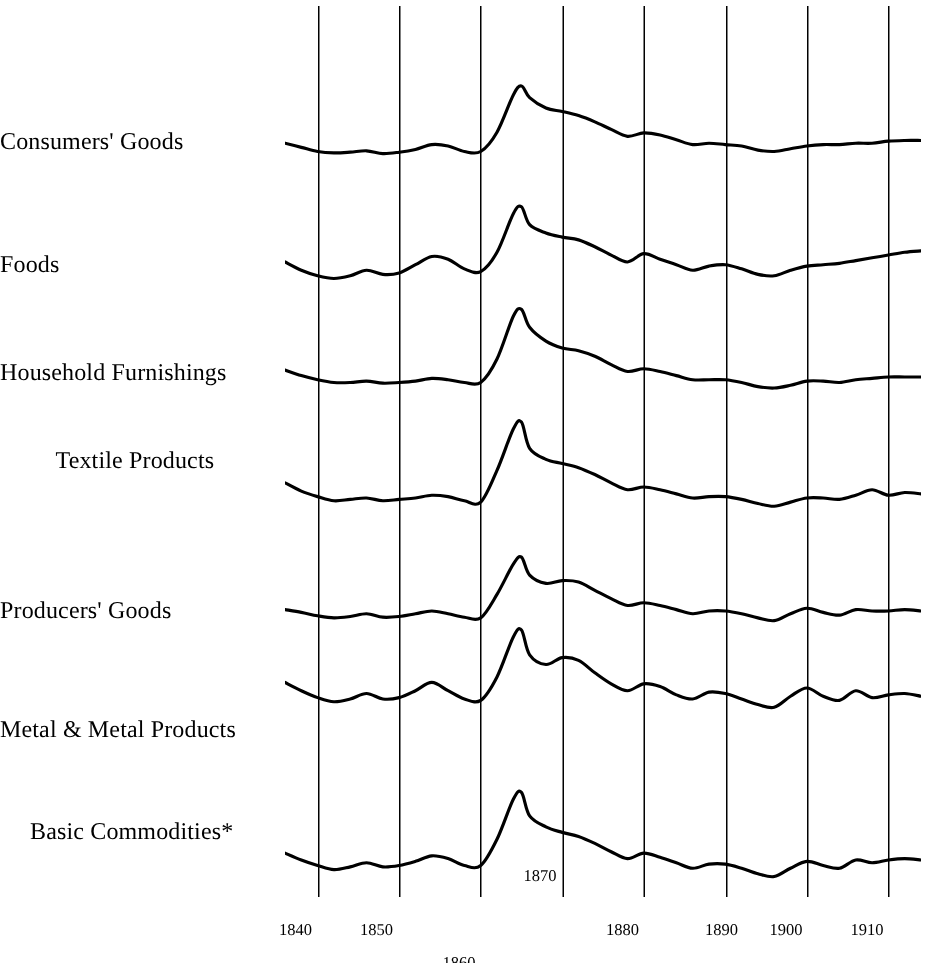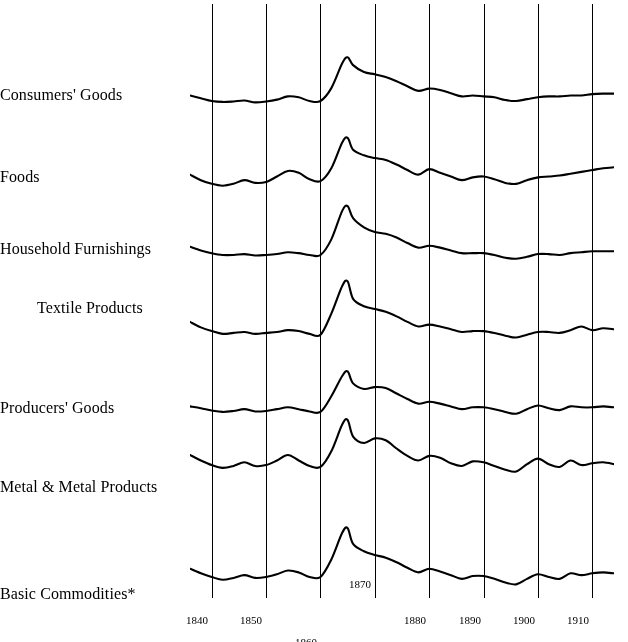--- a/index.html
+++ b/index.html
@@ -52,21 +52,21 @@
 <body>
 
 <div id="chart-root">
 
   <div class="series-label" style="left:0; top:86px; width:185px;">Consumers' Goods</div>
   <div class="series-label" style="left:0; top:168px; width:204px;">Foods</div>
   <div class="series-label" style="left:0; top:240px; width:155px;">Household Furnishings</div>
   <div class="series-label" style="left:0; top:299px; width:185px;margin-left:37px;">Textile Products</div>
   <div class="series-label" style="left:0; top:399px; width:179px;">Producers' Goods</div>
   <div class="series-label" style="left:0; top:450px; width:185px;margin-top:28px;">Metal &amp; Metal Products</div>
-  <div class="series-label" style="left:0; top:585px; width:185px;">Basic Commodities*</div>
+  <div class="series-label" style="left:0; top:546px; width:185px;padding-left:20px;">Basic Commodities*</div>
 
   <div id="plot-area">
     <svg id="plot-svg" width="424" height="594" viewBox="0 0 424 594">
       <g id="gridlines" stroke="#000000" stroke-width="1">
           <line x1="22.5" x2="22.5" y1="0" y2="594"></line>
           <line x1="76.5" x2="76.5" y1="0" y2="594"></line>
           <line x1="130.5" x2="130.5" y1="0" y2="594"></line>
           <line x1="185.5" x2="185.5" y1="0" y2="594"></line>
           <line x1="239.5" x2="239.5" y1="0" y2="594"></line>
           <line x1="294.5" x2="294.5" y1="0" y2="594"></line>
@@ -83,17 +83,17 @@
           <path d="M 0.00 564.72 C 1.81 565.49, 7.25 567.94, 10.87 569.32 C 14.50 570.70, 18.12 571.93, 21.74 573.00 C 25.37 574.07, 28.99 575.61, 32.62 575.76 C 36.24 575.91, 39.86 574.69, 43.49 573.92 C 47.11 573.15, 50.74 571.16, 54.36 571.16 C 57.98 571.16, 61.61 573.61, 65.23 573.92 C 68.85 574.23, 72.48 573.61, 76.10 573.00 C 79.73 572.39, 83.35 571.31, 86.97 570.24 C 90.60 569.17, 94.22 566.87, 97.85 566.56 C 101.47 566.25, 105.09 567.33, 108.72 568.40 C 112.34 569.47, 115.97 572.23, 119.59 573.00 C 123.21 573.77, 126.84 575.91, 130.46 573.00 C 134.09 570.09, 137.71 562.88, 141.33 555.52 C 144.96 548.16, 149.49 534.05, 152.21 528.84 C 154.92 523.63, 155.83 522.40, 157.64 524.24 C 159.45 526.08, 160.36 536.05, 163.08 539.88 C 165.79 543.71, 170.32 545.40, 173.95 547.24 C 177.57 549.08, 181.20 549.85, 184.82 550.92 C 188.44 551.99, 192.07 552.45, 195.69 553.68 C 199.32 554.91, 202.94 556.59, 206.56 558.28 C 210.19 559.97, 213.81 562.11, 217.44 563.80 C 221.06 565.49, 224.68 568.25, 228.31 568.40 C 231.93 568.55, 235.56 564.87, 239.18 564.72 C 242.80 564.57, 246.43 566.41, 250.05 567.48 C 253.68 568.55, 257.30 569.93, 260.92 571.16 C 264.55 572.39, 268.17 574.69, 271.79 574.84 C 275.42 574.99, 279.04 572.54, 282.67 572.08 C 286.29 571.62, 289.91 571.62, 293.54 572.08 C 297.16 572.54, 300.79 573.77, 304.41 574.84 C 308.03 575.91, 311.66 577.60, 315.28 578.52 C 318.91 579.44, 322.53 580.97, 326.15 580.36 C 329.78 579.75, 333.40 576.53, 337.03 574.84 C 340.65 573.15, 344.27 570.55, 347.90 570.24 C 351.52 569.93, 355.15 572.23, 358.77 573.00 C 362.39 573.77, 366.02 575.45, 369.64 574.84 C 373.26 574.23, 376.89 569.93, 380.51 569.32 C 384.14 568.71, 387.76 571.16, 391.38 571.16 C 395.01 571.16, 398.63 569.78, 402.26 569.32 C 405.88 568.86, 409.50 568.40, 413.13 568.40 C 416.75 568.40, 422.19 569.17, 424.00 569.32"></path>
         </g>
     </svg>
   </div>
 
   <div class="tick-label" style="left:175px; top:614px; width:44px;">1840</div>
   <div class="tick-label" style="left:229px; top:614px; width:44px;">1850</div>
   <div class="tick-label" style="left:284px; top:636px; width:44px;">1860</div>
   <div class="tick-label" style="left:338px; top:578px; width:44px;">1870</div>
   <div class="tick-label" style="left:393px; top:614px; width:44px;">1880</div>
-  <div class="tick-label" style="left:448px; top:614px; width:44px;">1890</div>
+  <div class="tick-label" style="left:448px; top:614px; width:44px;text-align:right;">1890</div>
   <div class="tick-label" style="left:502px; top:614px; width:44px;">1900</div>
   <div class="tick-label" style="left:556px; top:614px; width:44px;">1910</div>
 
 </div>
 
 </body></html>

